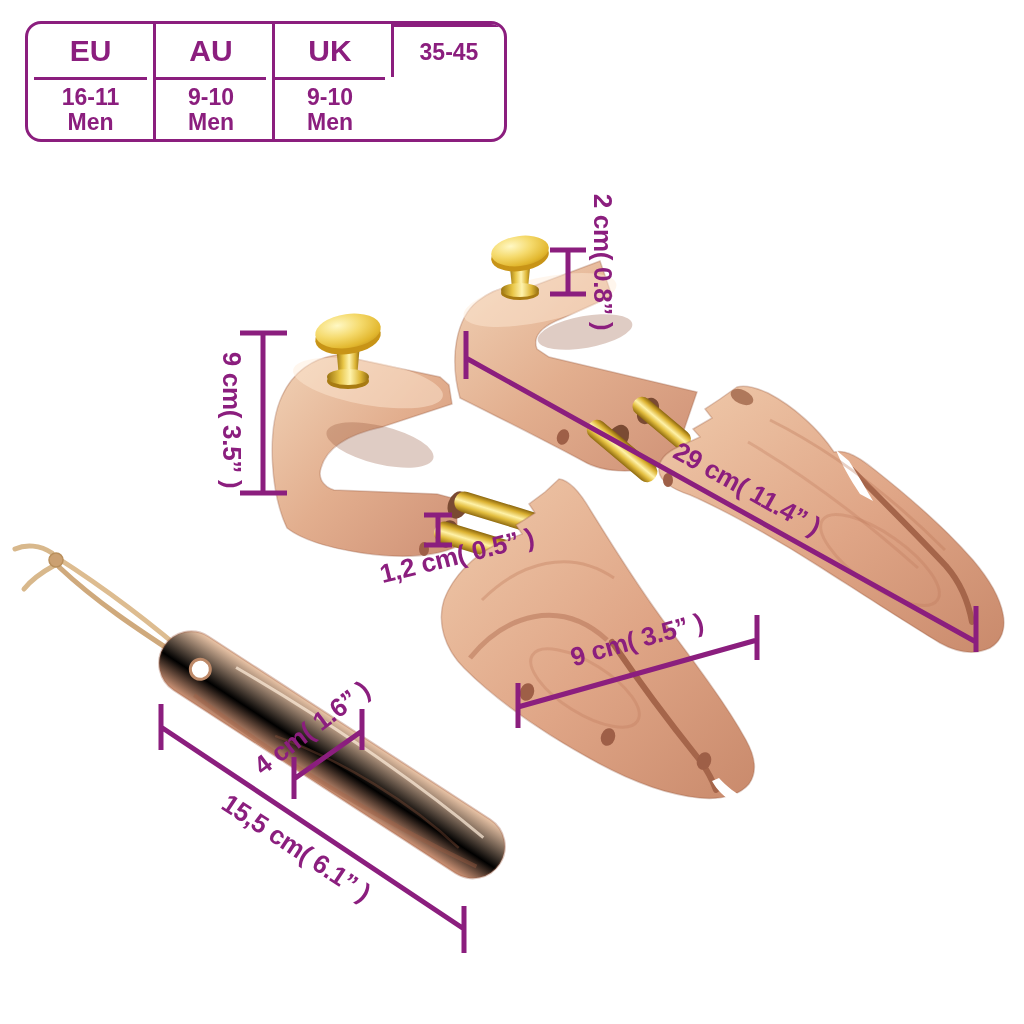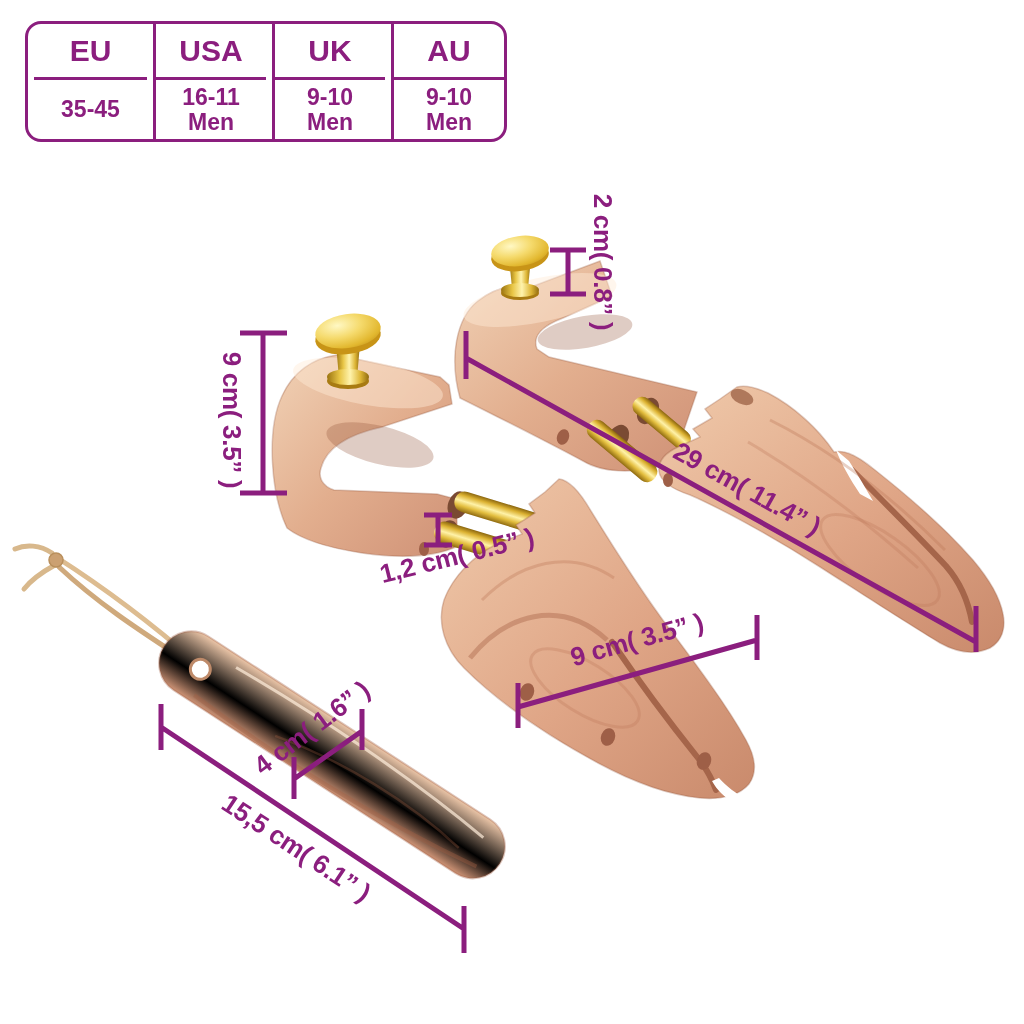--- a/index.html
+++ b/index.html
@@ -199,23 +199,22 @@
 <div class="dim-label" style="left:602px;top:262px;--rot:90deg">2 cm( 0.8” )</div>
 <div class="dim-label" style="left:231px;top:420px;--rot:90deg">9 cm( 3.5” )</div>
 <div class="dim-label" style="left:747px;top:489px;--rot:29deg">29 cm( 11.4” )</div>
 <div class="dim-label" style="left:457px;top:556px;--rot:-14deg">1,2 cm( 0.5” )</div>
 <div class="dim-label" style="left:637px;top:640px;--rot:-15.5deg">9 cm( 3.5” )</div>
 <div class="dim-label" style="left:312px;top:728px;--rot:-37deg">4 cm( 1.6” )</div>
 <div class="dim-label" style="left:296px;top:848px;--rot:33.5deg">15,5 cm( 6.1” )</div>
 
 <div class="size-table">
   <div class="st-cell st-head">EU</div>
-  <div class="st-cell st-head">USA</div>
+  <div class="st-cell st-head">AU</div>
   <div class="st-cell st-head">UK</div>
-  <div class="st-cell st-head">AU</div>
   <div class="st-cell st-val">35-45</div>
   <div class="st-cell st-val">16-11
 Men</div>
   <div class="st-cell st-val">9-10
 Men</div>
   <div class="st-cell st-val">9-10
 Men</div>
 </div>
 
 </body></html>

